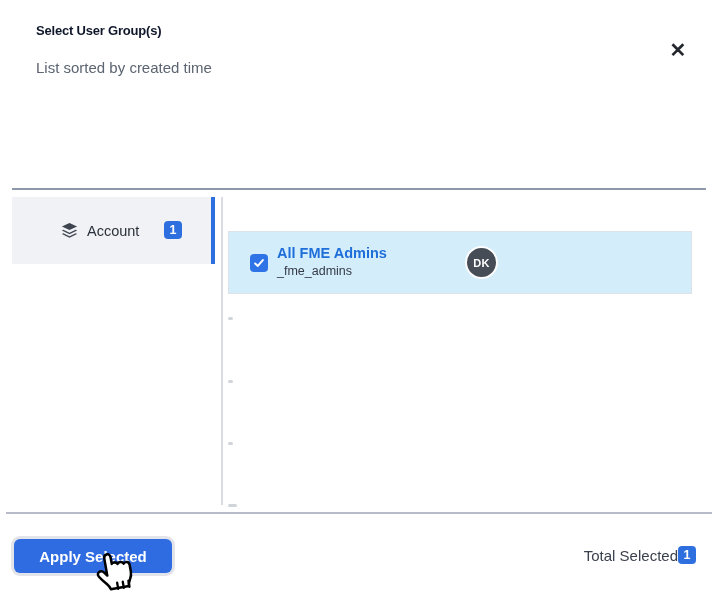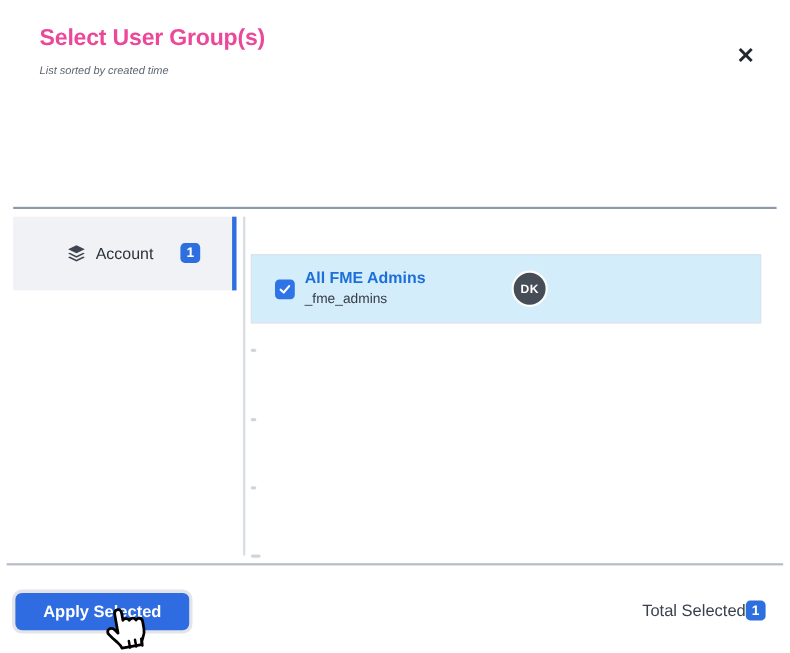--- a/index.html
+++ b/index.html
@@ -4,22 +4,22 @@
 <style>
   html,body { margin:0; padding:0; }
   body {
     width:718px; height:594px; position:relative; overflow:hidden;
     background:#ffffff; font-family:"Liberation Sans", sans-serif;
     -webkit-font-smoothing:antialiased;
   }
   .dialog { position:absolute; inset:0; background:#fff; }
 
   
-  .title { position:absolute; left:36px; top:23px; font-size:21px; font-weight:700; color:#ec4899; letter-spacing:-0.2px; }
-  .subtitle { position:absolute; left:36px; top:59px; font-size:10px; color:#5b6470;font-style:italic; }
+  .title { position:absolute; left:36px; top:23px; font-size:13px; font-weight:700; color:#0f172a; letter-spacing:-0.2px; }
+  .subtitle { position:absolute; left:36px; top:59px; font-size:15px; color:#5b6470; }
   .add-btn {
     position:absolute; left:512px; top:33px; width:138px; height:31px; box-sizing:border-box;
     border:1.6px solid #2a6edf; border-radius:6px; background:#fff; color:#2061d5;
     font-weight:700; font-size:14.5px; font-family:inherit; cursor:pointer;
     display:flex; align-items:center; justify-content:center;
   }
   .close-btn {
     position:absolute; left:663px; top:35px; width:30px; height:30px; border:none; background:none;
     font-size:20px; font-weight:600; color:#23272e; cursor:pointer;
     display:flex; align-items:center; justify-content:center; font-family:inherit;

